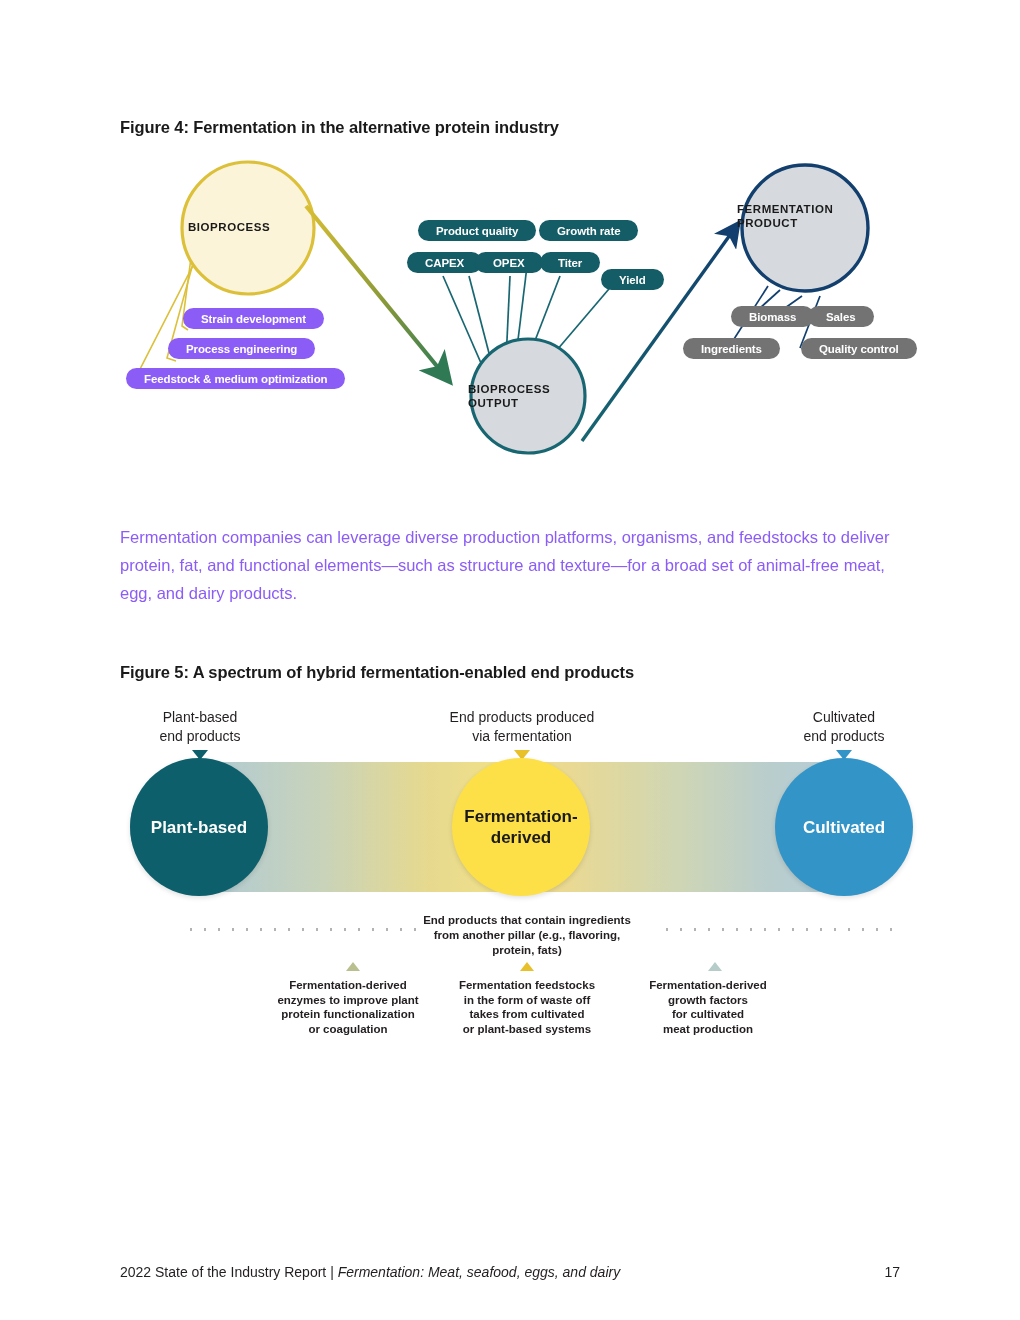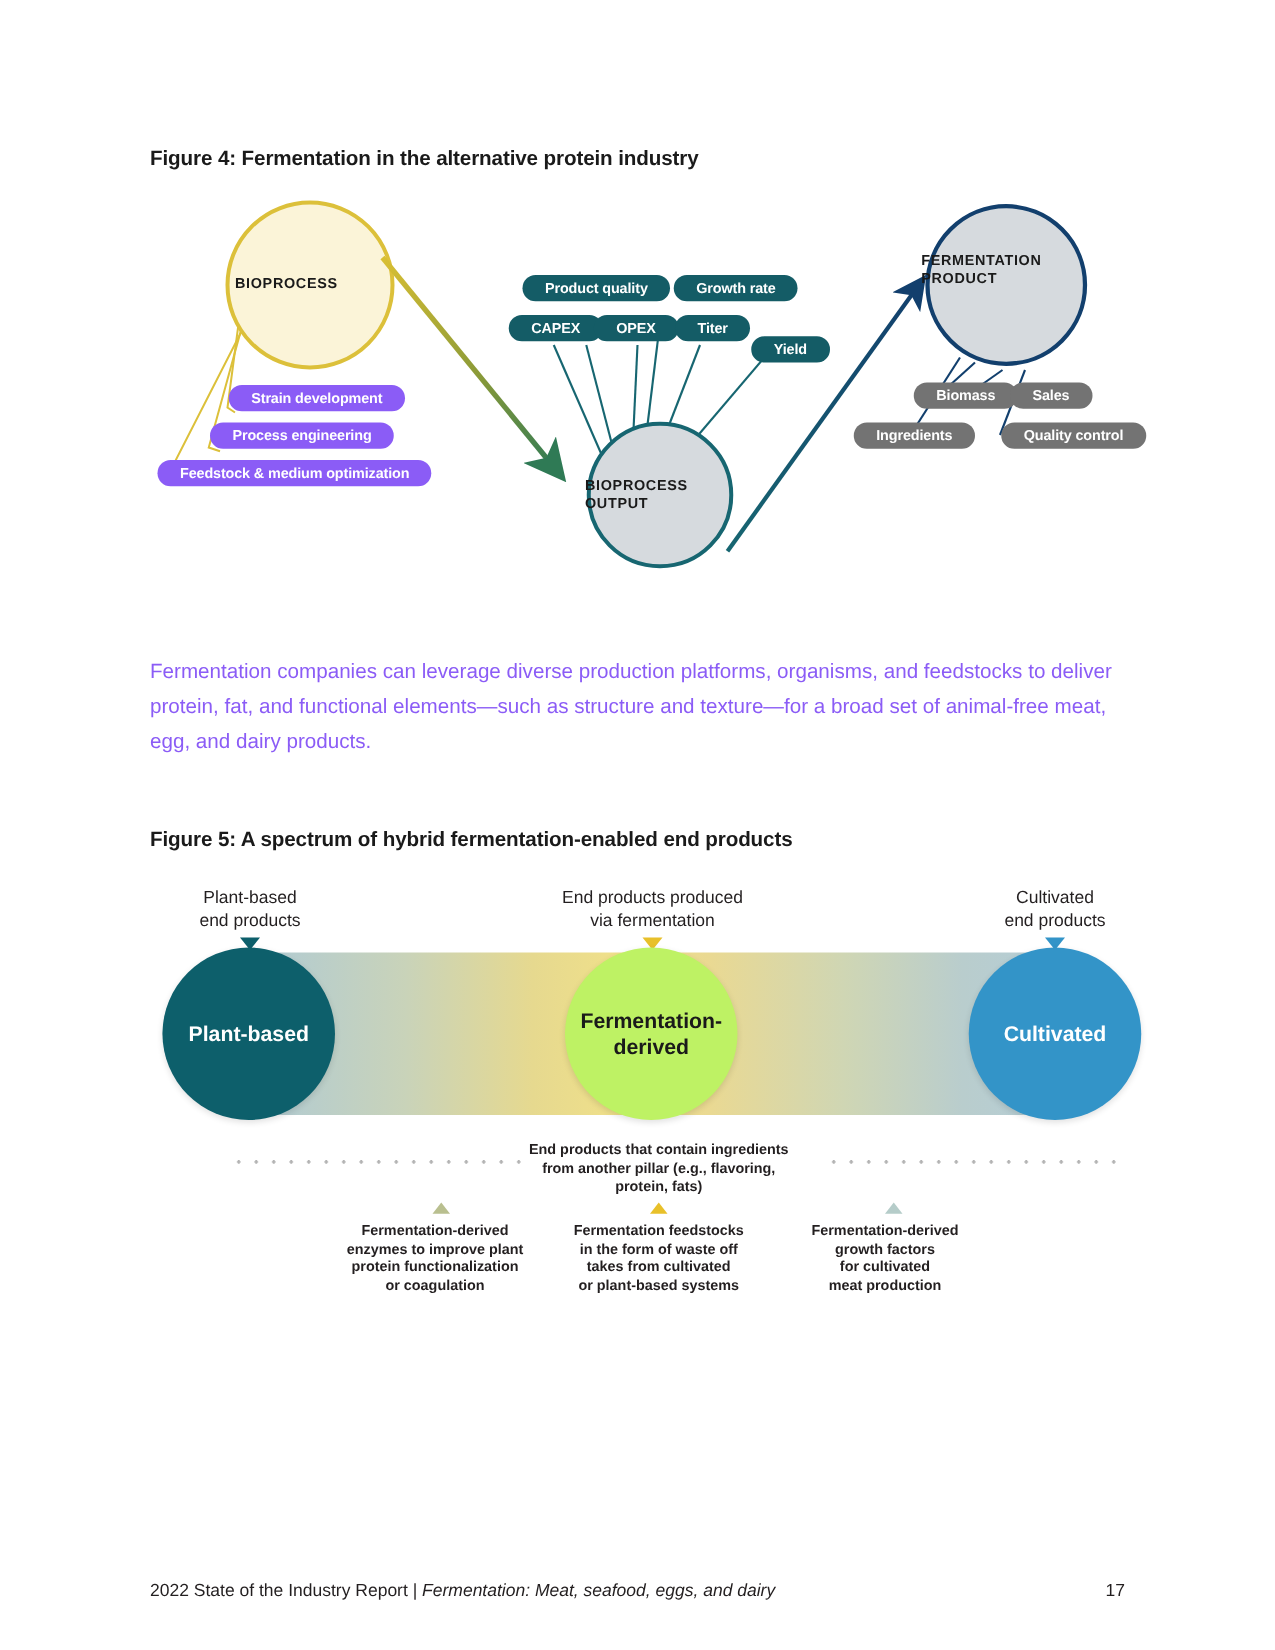--- a/index.html
+++ b/index.html
@@ -129,21 +129,21 @@
     align-items: center;
     justify-content: center;
     text-align: center;
     font-size: 17px;
     font-weight: bold;
     line-height: 21px;
     white-space: pre-line;
     box-shadow: 0 2px 5px rgba(0,0,0,0.12);
   }
   #circle-plant      { left: 10px;  top: 58px; width: 138px; height: 138px; background: #0d5f6b; color: #ffffff; }
-  #circle-ferm       { left: 332px; top: 58px; width: 138px; height: 138px; background: #bef264; color: #1a1a1a; }
+  #circle-ferm       { left: 332px; top: 58px; width: 138px; height: 138px; background: #fde047; color: #1a1a1a; }
   #circle-cultivated { left: 655px; top: 58px; width: 138px; height: 138px; background: #3394c8; color: #ffffff; }
 
   .dotline {
     position: absolute;
     height: 3px;
     background-image: radial-gradient(circle, #b3b3b3 1.2px, transparent 1.3px);
     background-size: 14px 3px;
     background-repeat: repeat-x;
   }
   .hybrid-note {

